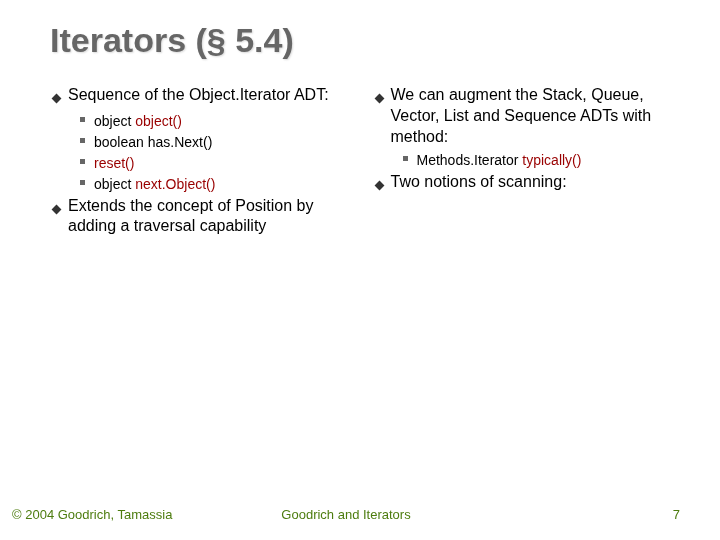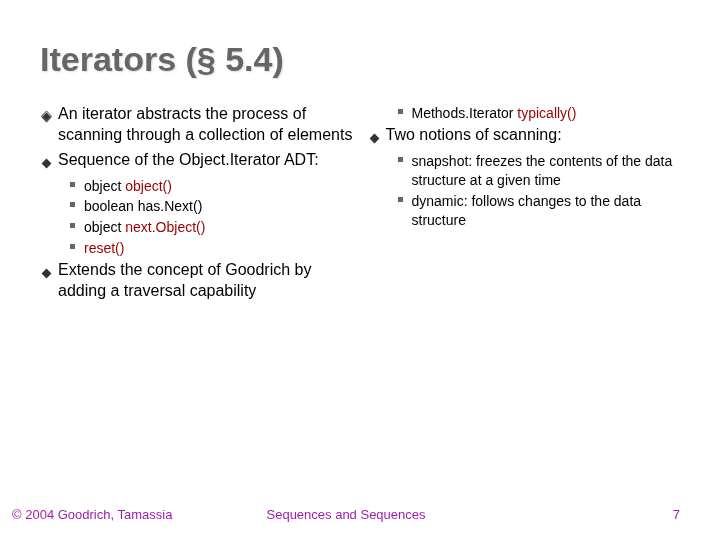--- a/index.html
+++ b/index.html
@@ -4,119 +4,108 @@
 <style>
   * { margin: 0; padding: 0; box-sizing: border-box; }
   body {
     width: 720px; height: 540px;
     background: #fff;
     font-family: Tahoma, Verdana, Arial, sans-serif;
     color: #000;
     position: relative;
     overflow: hidden;
   }
-  .slide { padding: 40px 40px 0 40px; }
+  .slide { padding: 21px 40px 0 40px; margin-left: 10px; }
   .title {
     font-size: 34px;
     color: #666;
     margin-bottom: 25px;
     text-shadow: 1px 1px 2px rgba(0,0,0,.15);
   }
   .cols { display: flex; gap: 15px; }
   .col { flex: 1; }
   .b1 { display: flex; align-items: flex-start; margin-bottom: 4px; }
   .b1 .ico { flex: 0 0 18px; margin-top: 5px; }
   .b1 .txt { font-size: 16px; line-height: 1.3; }
   .sub { padding-left: 30px; }
-  .b2 { display: flex; align-items: flex-start; margin-bottom: 2px; }
+  .b2 { display: flex; align-items: flex-start; margin-bottom: 2px; text-align: center; }
   .b2 .sq { flex: 0 0 14px; margin-top: 5px; }
   .b2 .sq::before { content:""; display:block; width:5px; height:5px; background:#666; }
   .b2 .txt { font-size: 14px; line-height: 1.35; }
   .kw {  }
   .footer {
     position: absolute; bottom: 18px; left: 0; width: 100%;
     display: flex; align-items: center;
-    font-size: 13px; color: #a21caf;
+    font-size: 13px; color: #4d7c0f;
   }
   .footer .fl { padding-left: 12px; flex:1; }
   .footer .fc { flex:1; text-align:center; }
   .footer .fr { flex:1; text-align:right; padding-right: 40px; }
 </style>
 </head>
 <body>
 
 <div class="slide">
   <h1 class="title">Iterators (§ 5.4)</h1>
 
   <div class="cols">
 
     <div class="col">
       <div class="b1">
         <span class="ico"><svg width="12" height="12">
               <rect x="3" y="3" width="7" height="7" fill="#333" transform="rotate(45 6.5 6.5)"></rect>
-              <rect x="3" y="3" width="7" height="7" fill="none" stroke="#666" transform="rotate(45 6.5 6.5) translate(-1,-1)"></rect>
-            </svg></span>
-        <span class="txt">An iterator abstracts the process of scanning through a collection of elements</span>
-      </div>
-      <div class="b1">
-        <span class="ico"><svg width="12" height="12">
-              <rect x="3" y="3" width="7" height="7" fill="#333" transform="rotate(45 6.5 6.5)"></rect>
             </svg></span>
         <span class="txt">Sequence of the Object.Iterator ADT:</span>
       </div>
       <div class="sub">
         <div class="b2">
             <span class="sq"></span>
             <span class="txt"><span>object </span><span class="kw" style="color: rgb(153, 0, 0);">object()</span></span>
           </div>
         <div class="b2">
             <span class="sq"></span>
             <span class="txt"><span>boolean </span><span class="kw" style="color: #000000;">has.Next()</span></span>
           </div>
         <div class="b2">
             <span class="sq"></span>
-            <span class="txt"><span>object </span><span class="kw" style="color: rgb(153, 0, 0);">next.Object()</span></span>
+            <span class="txt kw" style="color: rgb(153, 0, 0);">reset()</span>
           </div>
         <div class="b2">
             <span class="sq"></span>
-            <span class="txt kw" style="color: rgb(153, 0, 0);">reset()</span>
+            <span class="txt"><span>object </span><span class="kw" style="color: rgb(153, 0, 0);">next.Object()</span></span>
           </div>
       </div>
       <div class="b1">
         <span class="ico"><svg width="12" height="12">
               <rect x="3" y="3" width="7" height="7" fill="#333" transform="rotate(45 6.5 6.5)"></rect>
             </svg></span>
-        <span class="txt">Extends the concept of Goodrich by adding a traversal capability</span>
+        <span class="txt">Extends the concept of Position by adding a traversal capability</span>
       </div>
     </div>
 
     <div class="col">
+      <div class="b1">
+        <span class="ico"><svg width="12" height="12">
+              <rect x="3" y="3" width="7" height="7" fill="#333" transform="rotate(45 6.5 6.5)"></rect>
+            </svg></span>
+        <span class="txt">We can augment the Stack, Queue, Vector, List and Sequence ADTs with method:</span>
+      </div>
       <div class="sub">
         <div class="b2">
             <span class="sq"></span>
             <span class="txt"><span>Methods.Iterator </span><span class="kw" style="color: rgb(153, 0, 0);">typically()</span></span>
           </div>
       </div>
       <div class="b1">
         <span class="ico"><svg width="12" height="12">
               <rect x="3" y="3" width="7" height="7" fill="#333" transform="rotate(45 6.5 6.5)"></rect>
             </svg></span>
         <span class="txt">Two notions of scanning:</span>
       </div>
-      <div class="sub">
-        <div class="b2">
-            <span class="sq"></span>
-            <span class="txt">snapshot: freezes the contents of the data structure at a given time</span>
-          </div>
-        <div class="b2">
-            <span class="sq"></span>
-            <span class="txt">dynamic: follows changes to the data structure</span>
-          </div>
-      </div>
     </div>
   </div>
 </div>
 
 <div class="footer">
   <span class="fl">© 2004 Goodrich, Tamassia</span>
-  <span class="fc">Sequences and Sequences</span>
+  <span class="fc">Goodrich and Iterators</span>
   <span class="fr">7</span>
 </div>
 
 </body></html>

